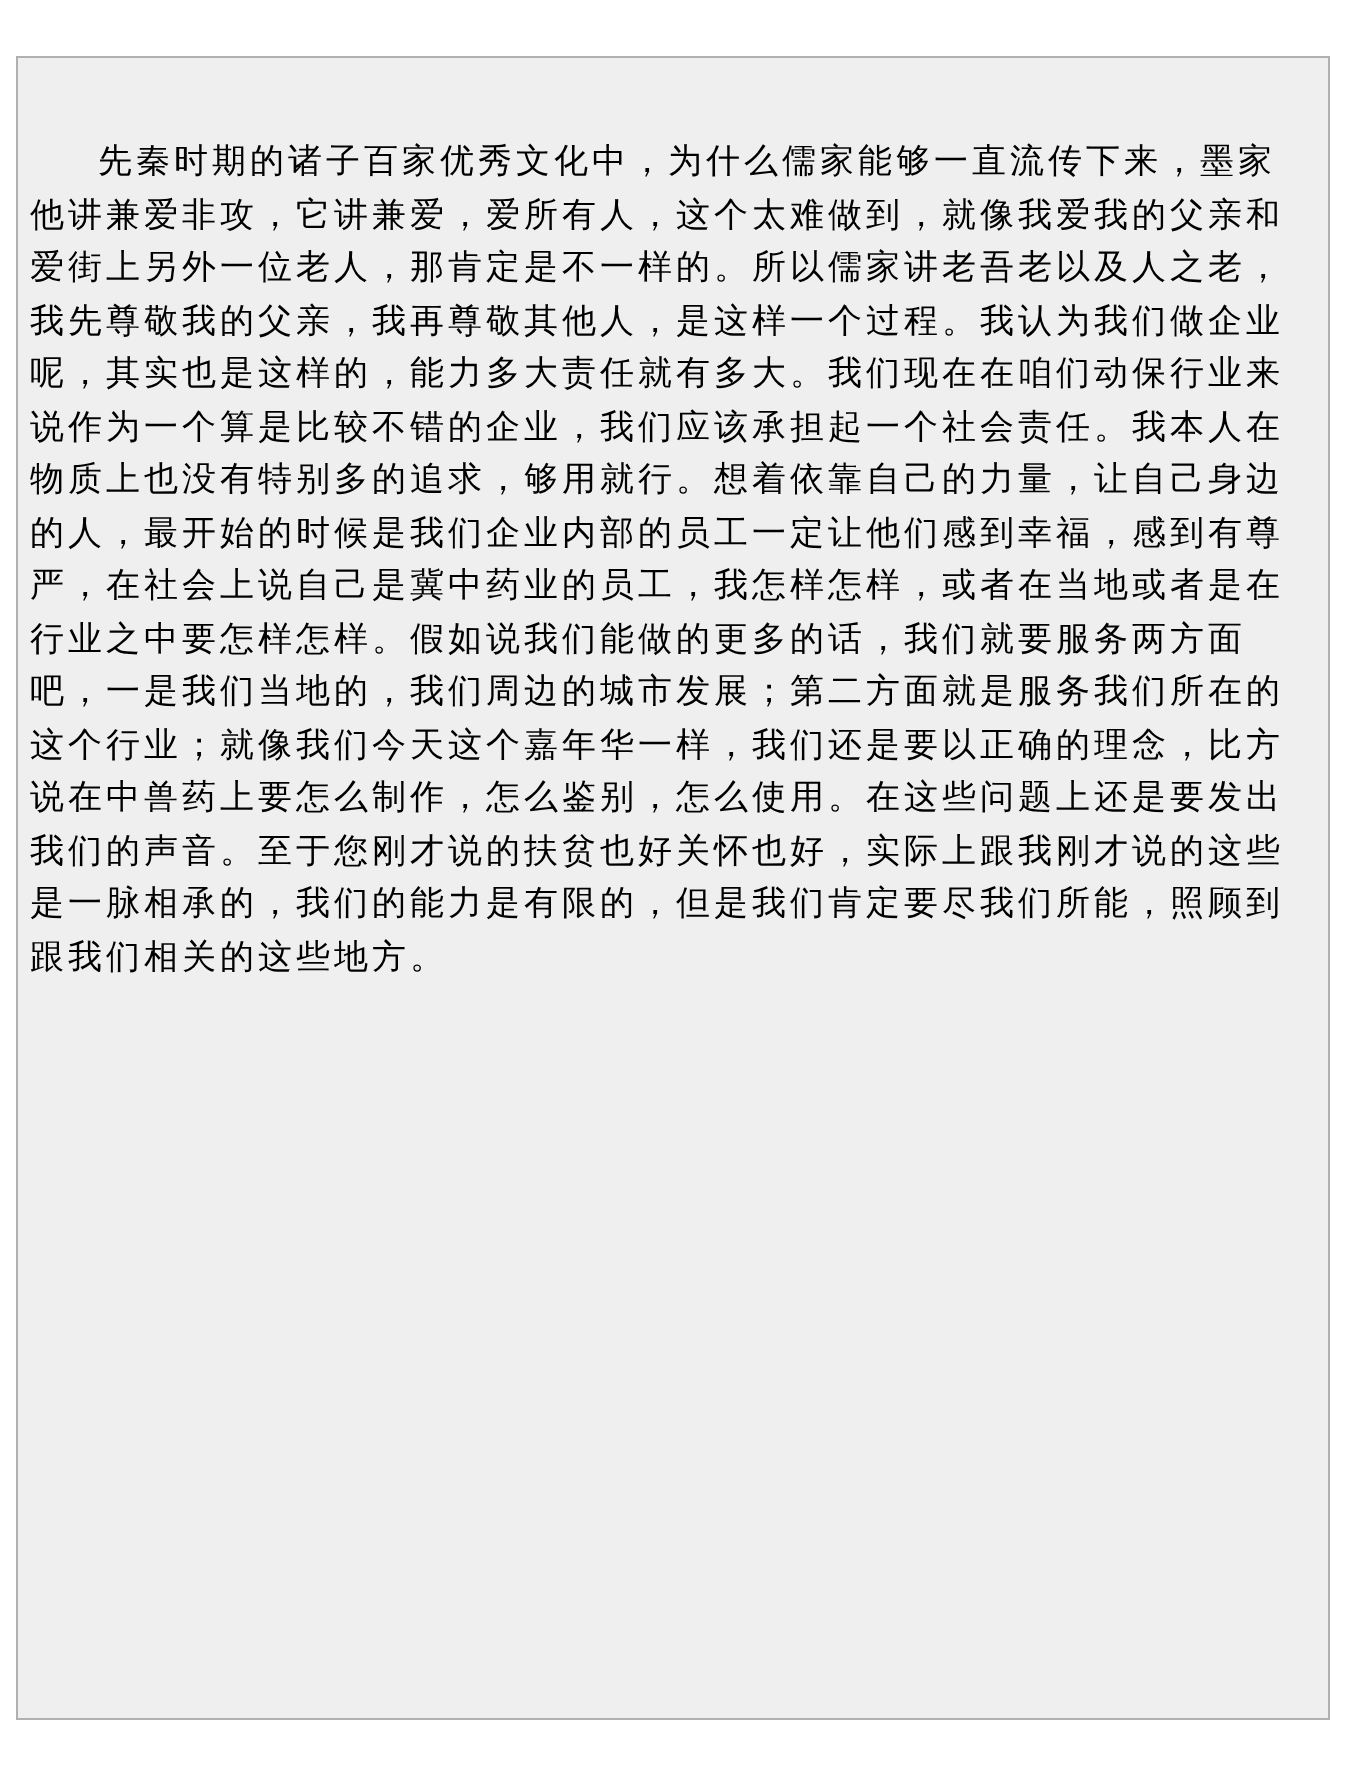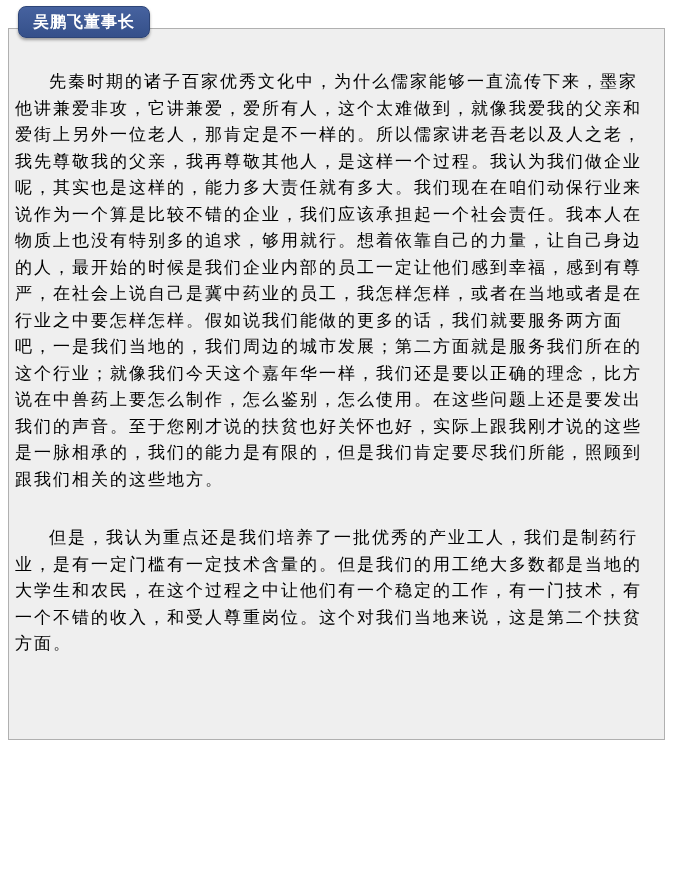--- a/index.html
+++ b/index.html
@@ -32,21 +32,21 @@
     font-size: 16px;
     font-weight: bold;
     letter-spacing: 1px;
     white-space: nowrap;
   }
   .content-panel {
     position: absolute;
     left: 8px;
     top: 28px;
     width: 657px;
-    height: 712px;
+    height: 832px;
     box-sizing: border-box;
     background: #efefef;
     border: 1px solid #b0b0b0;
     padding: 39px 9px 0 6px;
     overflow: hidden;
   }
   .content-panel p {
     margin: 0 0 32px 0;
     color: #000000;
     font-size: 17px;
@@ -54,22 +54,18 @@
     letter-spacing: 2px;
     text-indent: 2em;
     text-align: left;
   }
 </style>
 </head>
 <body>
 
 <div class="page">
 
-  <div class="speaker-tab">
-    <span>吴鹏飞董事长</span>
-  </div>
 
   <div class="content-panel">
     <p>先秦时期的诸子百家优秀文化中，为什么儒家能够一直流传下来，墨家他讲兼爱非攻，它讲兼爱，爱所有人，这个太难做到，就像我爱我的父亲和爱街上另外一位老人，那肯定是不一样的。所以儒家讲老吾老以及人之老，我先尊敬我的父亲，我再尊敬其他人，是这样一个过程。我认为我们做企业呢，其实也是这样的，能力多大责任就有多大。我们现在在咱们动保行业来说作为一个算是比较不错的企业，我们应该承担起一个社会责任。我本人在物质上也没有特别多的追求，够用就行。想着依靠自己的力量，让自己身边的人，最开始的时候是我们企业内部的员工一定让他们感到幸福，感到有尊严，在社会上说自己是冀中药业的员工，我怎样怎样，或者在当地或者是在行业之中要怎样怎样。假如说我们能做的更多的话，我们就要服务两方面吧，一是我们当地的，我们周边的城市发展；第二方面就是服务我们所在的这个行业；就像我们今天这个嘉年华一样，我们还是要以正确的理念，比方说在中兽药上要怎么制作，怎么鉴别，怎么使用。在这些问题上还是要发出我们的声音。至于您刚才说的扶贫也好关怀也好，实际上跟我刚才说的这些是一脉相承的，我们的能力是有限的，但是我们肯定要尽我们所能，照顾到跟我们相关的这些地方。</p>
-    <p>但是，我认为重点还是我们培养了一批优秀的产业工人，我们是制药行业，是有一定门槛有一定技术含量的。但是我们的用工绝大多数都是当地的大学生和农民，在这个过程之中让他们有一个稳定的工作，有一门技术，有一个不错的收入，和受人尊重岗位。这个对我们当地来说，这是第二个扶贫方面。</p>
   </div>
 
 </div>
 
 </body></html>

